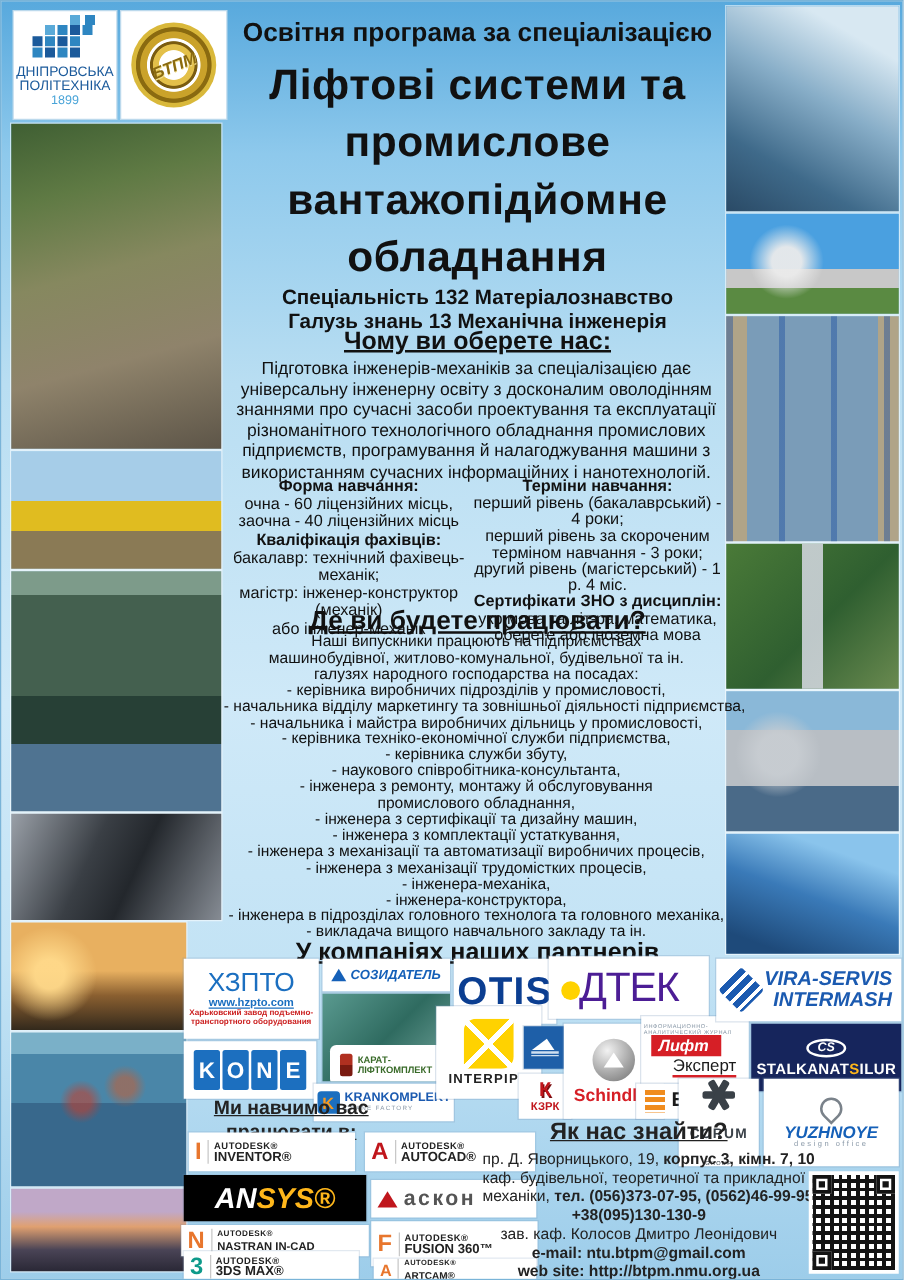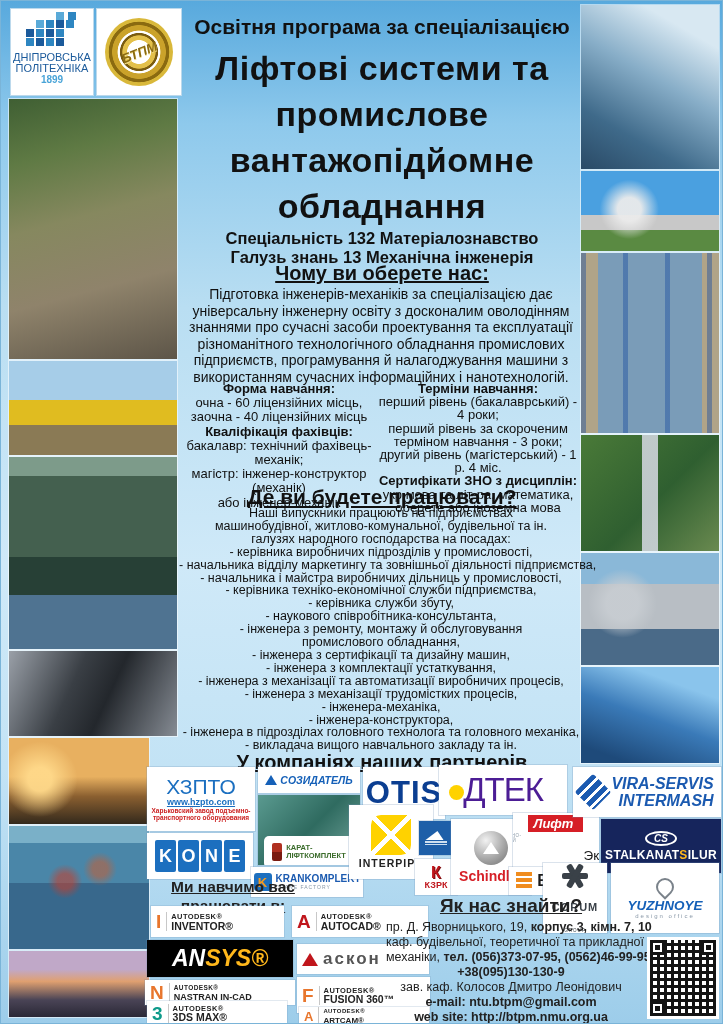--- a/index.html
+++ b/index.html
@@ -7,21 +7,21 @@
     position:relative;width:723px;height:1024px;overflow:hidden;
     font-family:"Liberation Sans",sans-serif;color:#111;
     background:linear-gradient(180deg,#58a9dd 0%,#8ec9ec 12%,#b9def2 30%,#cfe9f8 55%,#c3e3f5 75%,#9dcdea 100%);
     border:1px solid #7ab4d8;box-sizing:border-box;
   }
   .abs{position:absolute;}
   .ctr{text-align:center;}
   
   .uni-logo{left:10px;top:8px;width:82px;height:86px;background:#fff;box-shadow:0 0 0 1px #bcd9ec;text-align:center;padding-top:3px;box-sizing:border-box;}
   .uni-name{font-size:11px;font-weight:normal;color:#1b5a9b;line-height:11px;}
-  .uni-year{font-size:10px;font-weight:bold;color:#49a4d8;text-align:center;}
+  .uni-year{font-size:10px;font-weight:normal;color:#49a4d8;text-align:center;}
   .btpm-logo{left:96px;top:8px;width:84px;height:86px;background:#fff;box-shadow:0 0 0 1px #bcd9ec;display:flex;align-items:center;justify-content:center;}
   .btpm-ring{width:68px;height:68px;border-radius:50%;
     background:radial-gradient(closest-side,#fff 0 34%,#e3c04a 36% 48%,#7a5c10 50% 55%,#fff 57% 62%,#caa22a 64% 78%,#8a6a10 80% 88%,#d9b83a 90% 100%);
     display:flex;align-items:center;justify-content:center;}
   .btpm-text{font-size:13px;font-weight:900;font-style:italic;color:#8a6a10;transform:rotate(-22deg);text-shadow:0 1px 0 #f2dd88;}
   
   .ph{position:absolute;box-shadow:0 0 0 1px rgba(255,255,255,.55);}
   .pl{left:8px;width:168px;}
   .pl-n{left:8px;width:140px;}
   .pr{left:580px;width:138px;}
@@ -85,21 +85,21 @@
   .agreg{left:418px;top:820px;width:34px;height:34px;background:#1e5fa8;flex-direction:column;gap:1px;}
   .agreg-tri{width:0;height:0;border-left:9px solid transparent;border-right:9px solid transparent;border-bottom:9px solid #fff;transform:skewX(-18deg);}
   .agreg-line{width:22px;height:1.5px;background:#cfe0f0;}
   .kzrk{left:414px;top:858px;width:42px;height:36px;flex-direction:column;}
   .kzrk-mark{font-size:16px;font-weight:900;color:#c0161c;line-height:15px;text-shadow:1px 1px 0 #7a0e10;}
   .kzrk-name{font-size:9px;font-weight:900;color:#c0161c;}
   .schindler{left:450px;top:818px;width:80px;height:76px;flex-direction:column;gap:3px;}
   .sch-circle{width:34px;height:34px;border-radius:50%;background:radial-gradient(circle at 35% 28%,#f2f2f2,#a8a8a8 55%,#6f6f6f);display:flex;align-items:center;justify-content:center;}
   .sch-tri{width:0;height:0;border-left:8px solid transparent;border-right:8px solid transparent;border-bottom:12px solid #fff;}
   .sch-name{font-size:14px;font-weight:900;color:#d61f26;}
-  .lift{left:512px;top:812px;width:86px;height:54px;flex-direction:row;padding:2px;}
+  .lift{left:512px;top:812px;width:86px;height:54px;flex-direction:column;padding:2px;}
   .lift-cap{font-size:4.5px;color:#8a99a8;letter-spacing:.5px;}
   .lift-row1{align-self:flex-start;background:#d61f26;color:#fff;font-weight:900;font-style:italic;font-size:13px;padding:1px 10px 1px 6px;margin-left:6px;}
   .lift-row2{align-self:flex-end;font-size:13.5px;color:#1a1a1a;margin-right:8px;border-bottom:2px solid #d61f26;line-height:15px;}
   .stalk{left:600px;top:818px;width:120px;height:54px;background:#16255c;flex-direction:column;gap:2px;}
   .stalk-mark{border:2px solid #fff;border-radius:50%;padding:0 7px;font-size:10px;font-weight:900;font-style:italic;color:#fff;}
   .stalk-name{font-size:12px;font-weight:900;color:#fff;letter-spacing:.3px;}
   .stalk-name .ys{color:#ffb71b;}
   .vira{left:572px;top:766px;width:148px;height:50px;gap:5px;}
   .vira-mark{width:26px;height:26px;transform:rotate(-45deg);background:repeating-linear-gradient(180deg,#1b5ab0 0 5px,#fff 5px 8px);border-radius:3px;}
   .vira-text{text-align:right;line-height:17px;font-size:16px;font-weight:900;font-style:italic;color:#1b5ab0;}

